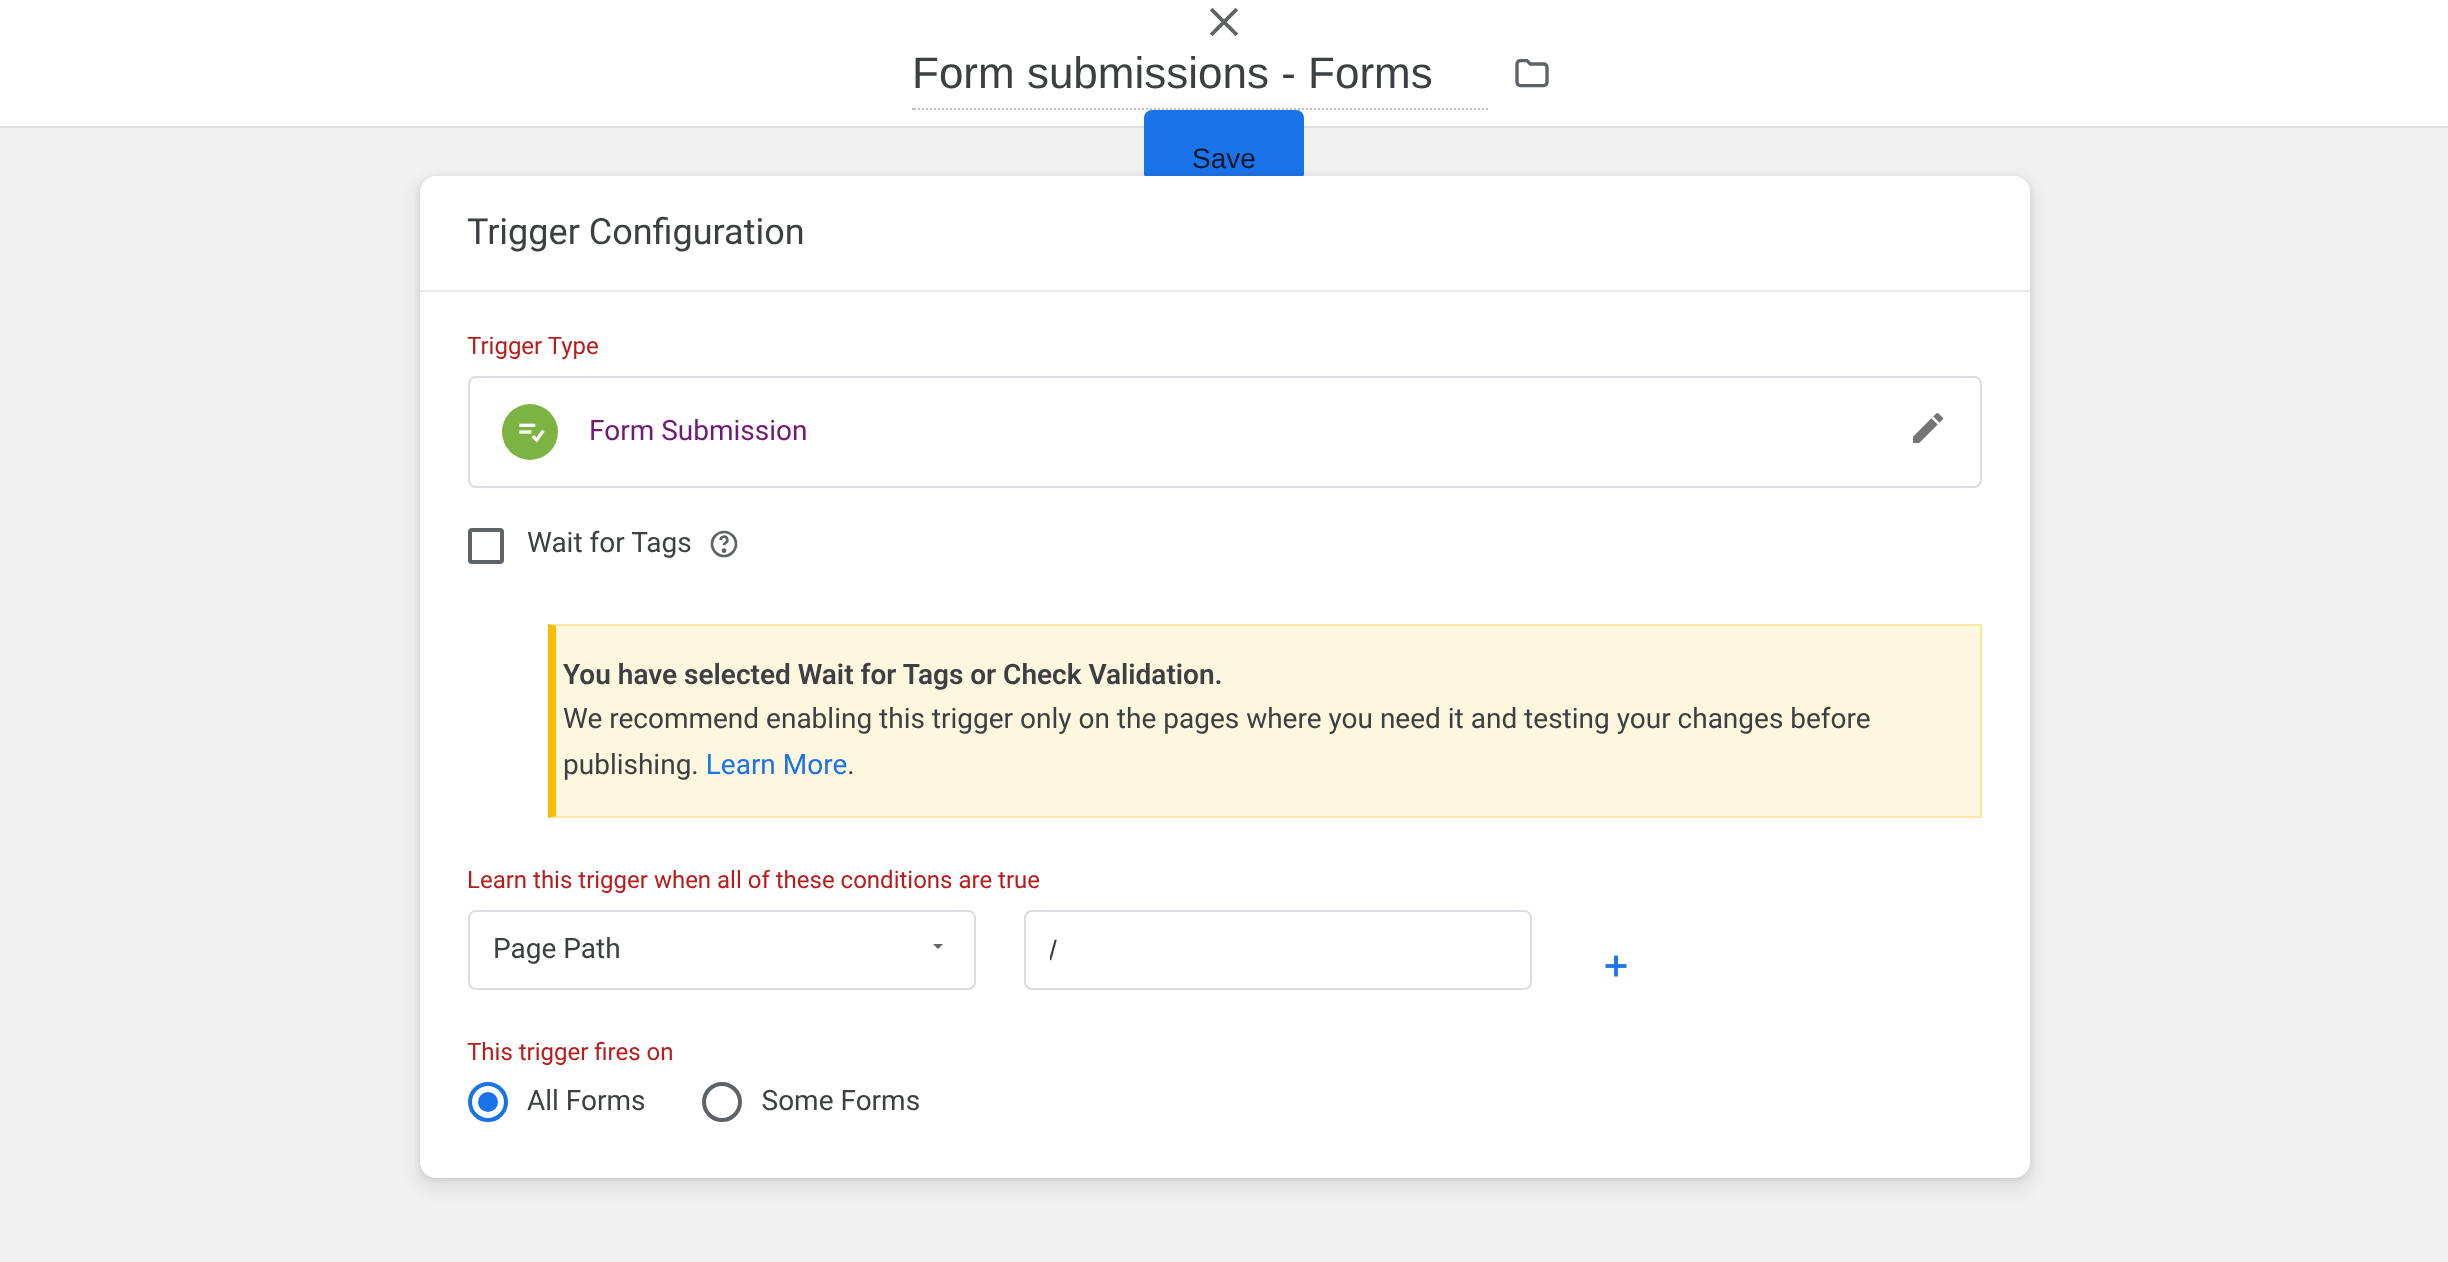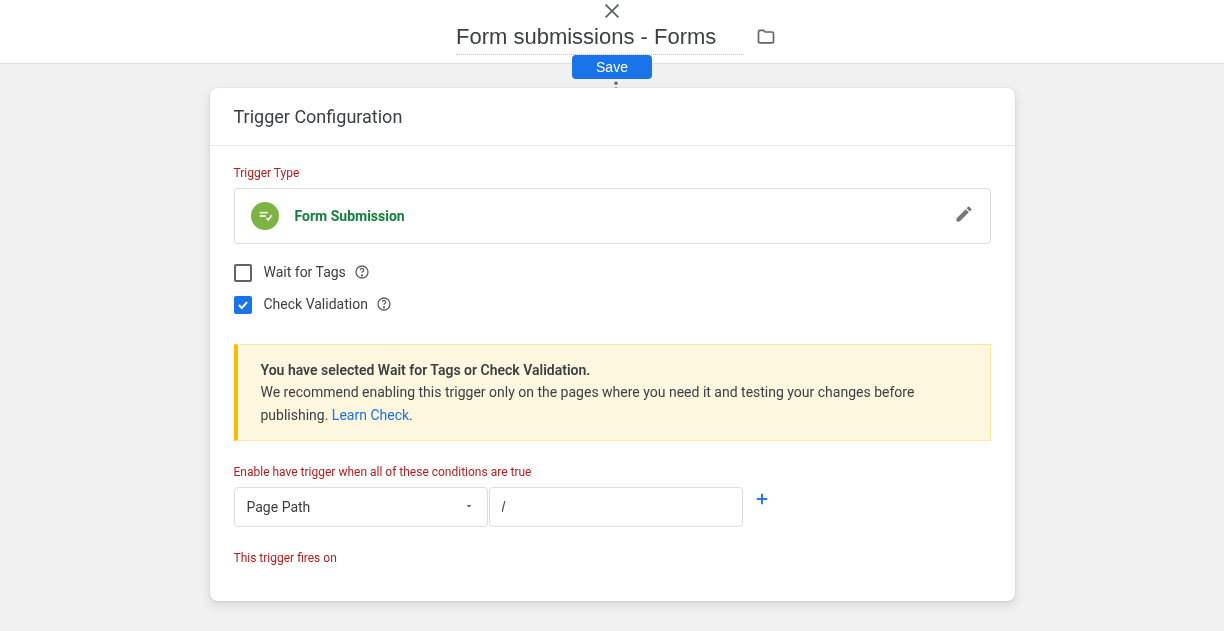--- a/index.html
+++ b/index.html
@@ -19,22 +19,22 @@
   }
   .title-wrap { display: flex; align-items: center; margin-left: 8px; }
   .title-input {
     font-size: 22px; color: #3c4043; border: none; background: transparent;
     border-bottom: 1px dotted #c0c0c0; padding: 2px 0 4px 0; min-width: 240px;
     outline: none;
   }
   .folder-icon { margin-left: 12px; color: #5f6368; cursor: pointer; }
   .spacer { flex: 1; }
   .save-btn {
-    background: #1a73e8; color: #ffffff; border: none; border-radius: 4px;
-    padding: 4px 24px; height: 36px; font-size: 14px; font-weight: 500; cursor: pointer;
+    background: #1a73e8; color: #0f172a; border: none; border-radius: 4px;
+    padding: 16px 24px; height: 36px; font-size: 14px; font-weight: 500; cursor: pointer;
   }
   .more-btn {
     width: 40px; height: 40px; display: flex; align-items: center; justify-content: center;
     color: #5f6368; cursor: pointer; margin-left: 8px; border-radius: 50%;
   }
   .page {
     display: flex; justify-content: center; padding: 24px 0 40px;
   }
   .card {
     width: 805px; background: #fff; border-radius: 8px;
@@ -49,35 +49,36 @@
   .type-row {
     border: 1px solid #dadce0; border-radius: 4px; height: 56px;
     display: flex; align-items: center; padding: 0 16px; margin-bottom: 20px;
     cursor: pointer;
   }
   .type-badge {
     width: 28px; height: 28px; border-radius: 50%; background: #7cb342;
     display: flex; align-items: center; justify-content: center; color: #fff;
     margin-right: 16px; flex-shrink: 0;
   }
-  .type-name { font-size: 14px; font-weight: 700; color: #15803d; flex: 1; }
+  .type-name { font-size: 14px; font-weight: 400; color: #701a75; flex: 1; }
   .pencil { color: #757575; }
   .checkbox-row { display: flex; align-items: flex-start; height: 32px; font-size: 14px; color: #3c4043; }
   .checkbox { width: 18px; height: 18px; margin-right: 12px; cursor: pointer; position: relative; }
   .cb-outline { width: 18px; height: 18px; border: 2px solid #5f6368; border-radius: 2px; }
   .cb-checked { width: 18px; height: 18px; background: #1a73e8; border-radius: 2px; display:flex; align-items:center; justify-content:center; }
   .help-icon { margin-left: 8px; color: #5f6368; cursor: pointer; display:inline-flex; }
   .alert {
     margin-top: 16px; background: #fef7e0; border: 1px solid #fce8a0;
-    border-left: 4px solid #fbbc04; padding: 14px 23px; font-size: 14px; color: #3c4043;
+    border-left: 4px solid #fbbc04; padding: 14px 4px; font-size: 14px; color: #3c4043;
     line-height: 1.6;
+    margin-left: 40px;
   }
   .alert strong { font-weight: 600; }
   .alert a { color: #1a73e8; text-decoration: none; }
-  .cond-row { display: flex; align-items: flex-start; gap: 1px; margin-top: 4px; }
+  .cond-row { display: flex; align-items: flex-end; gap: 24px; margin-top: 4px; }
   .select {
     border: 1px solid #dadce0; border-radius: 4px; height: 40px; background: #fff;
     display: flex; align-items: center; justify-content: space-between;
     padding: 0 12px; font-size: 14px; color: #3c4043; cursor: pointer;
   }
   .select .arrow { color: #5f6368; }
   .select.var { width: 254px; }
   .select.op { width: 256px; }
   .textinput {
     border: 1px solid #dadce0; border-radius: 4px; height: 40px;
@@ -149,45 +150,28 @@
         <span>Wait for Tags</span>
         <span class="help-icon">
           <svg width="16" height="16" viewBox="0 0 24 24" fill="none" stroke="currentColor" stroke-width="2">
               <circle cx="12" cy="12" r="9"></circle>
               <path d="M9.5 9a2.5 2.5 0 1 1 3.5 2.3c-.8.4-1 .9-1 1.7"></path>
               <circle cx="12" cy="17" r="0.8" fill="currentColor"></circle>
             </svg>
         </span>
       </div>
 
-      <div class="checkbox-row">
-        <span class="checkbox">
-          <div class="cb-checked">
-            <svg width="14" height="14" viewBox="0 0 24 24" fill="none" stroke="white" stroke-width="3.5">
-                <polyline points="5,12 10,17 19,7"></polyline>
-              </svg>
-          </div>
-        </span>
-        <span>Check Validation</span>
-        <span class="help-icon">
-          <svg width="16" height="16" viewBox="0 0 24 24" fill="none" stroke="currentColor" stroke-width="2">
-              <circle cx="12" cy="12" r="9"></circle>
-              <path d="M9.5 9a2.5 2.5 0 1 1 3.5 2.3c-.8.4-1 .9-1 1.7"></path>
-              <circle cx="12" cy="17" r="0.8" fill="currentColor"></circle>
-            </svg>
-        </span>
-      </div>
 
       <div class="alert">
         <strong>You have selected Wait for Tags or Check Validation.</strong><br>
-        <span>We recommend enabling this trigger only on the pages where you need it and testing your changes before publishing. </span><a href="#">Learn Check</a><span>.</span>
+        <span>We recommend enabling this trigger only on the pages where you need it and testing your changes before publishing. </span><a href="#">Learn More</a><span>.</span>
       </div>
 
       <div class="section">
-        <div class="label-small">Enable have trigger when all of these conditions are true</div>
+        <div class="label-small">Learn this trigger when all of these conditions are true</div>
         <div class="cond-row">
           <div class="select var">
             <span>Page Path</span>
             <span class="arrow">
               <svg width="12" height="12" viewBox="0 0 24 24" fill="currentColor">
                   <path d="M7 10l5 5 5-5z"></path>
                 </svg>
             </span>
           </div>
           <input class="textinput" value="/" style="">
@@ -195,17 +179,29 @@
             <svg width="18" height="18" viewBox="0 0 24 24" fill="none" stroke="currentColor" stroke-width="2.5">
                 <line x1="12" y1="5" x2="12" y2="19"></line>
                 <line x1="5" y1="12" x2="19" y2="12"></line>
               </svg>
           </span>
         </div>
       </div>
 
       <div class="section">
         <div class="label-small">This trigger fires on</div>
+        <div class="radio-row">
+          <div class="radio-item">
+            <div class="radio-outer sel">
+                <div class="radio-inner"></div>
+              </div>
+            <span>All Forms</span>
+          </div>
+          <div class="radio-item">
+            <div class="radio-outer"></div>
+            <span>Some Forms</span>
+          </div>
+        </div>
       </div>
 
     </div>
   </div>
 </div>
 
 </body></html>

